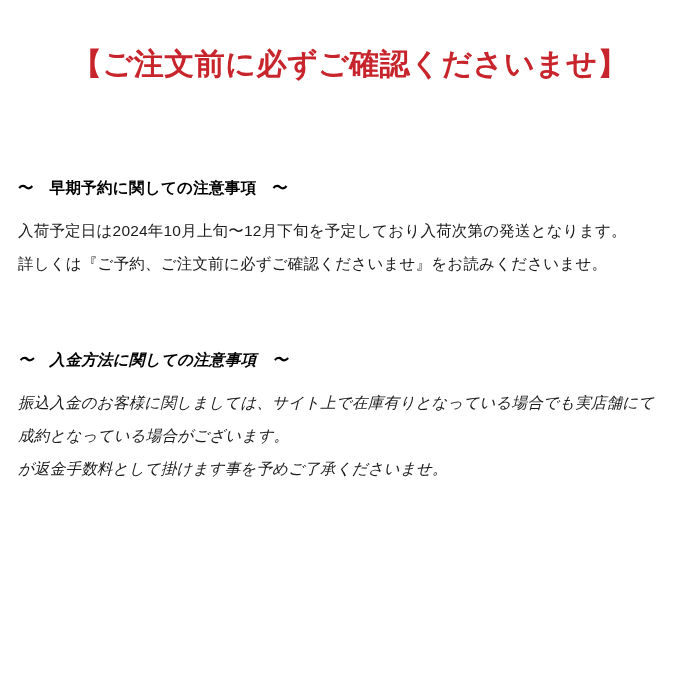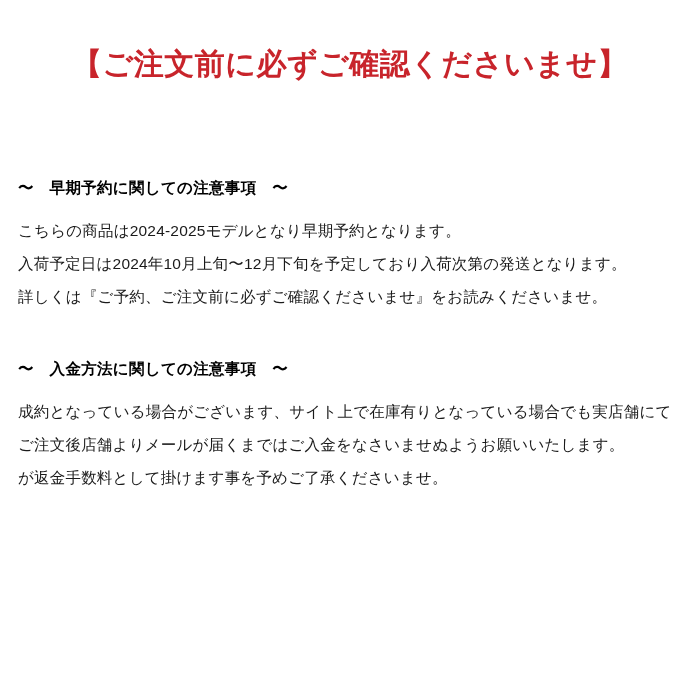--- a/index.html
+++ b/index.html
@@ -31,21 +31,21 @@
     font-weight: bold;
     letter-spacing: 0.5px;
     white-space: nowrap;
   }
   .section {
     position: absolute;
     left: 18px;
     width: 670px;
   }
   .section-early { top: 178px; }
-  .section-payment { top: 359px; }
+  .section-payment { top: 350px; font-style: italic; }
   .section-title {
     font-size: 15.5px;
     font-weight: bold;
     color: #000000;
     margin-bottom: 15px;
     letter-spacing: 0.3px;
   }
   .line {
     font-size: 15.5px;
     line-height: 33px;
@@ -56,25 +56,24 @@
 </style>
 </head>
 <body>
 
 <div class="page">
 
   <div class="headline">【ご注文前に必ずご確認くださいませ】</div>
 
   <div class="section section-early">
     <div class="section-title">〜　早期予約に関しての注意事項　〜</div>
-    <div class="line">こちらの商品は2024-2025モデルとなり早期予約となります。</div>
     <div class="line">入荷予定日は2024年10月上旬〜12月下旬を予定しており入荷次第の発送となります。</div>
     <div class="line">詳しくは『ご予約、ご注文前に必ずご確認くださいませ』をお読みくださいませ。</div>
   </div>
 
   <div class="section section-payment">
     <div class="section-title">〜　入金方法に関しての注意事項　〜</div>
-    <div class="line">成約となっている場合がございます、サイト上で在庫有りとなっている場合でも実店舗にて</div>
-    <div class="line">ご注文後店舗よりメールが届くまではご入金をなさいませぬようお願いいたします。</div>
+    <div class="line">振込入金のお客様に関しましては、サイト上で在庫有りとなっている場合でも実店舗にて</div>
+    <div class="line">成約となっている場合がございます。</div>
     <div class="line">が返金手数料として掛けます事を予めご了承くださいませ。</div>
   </div>
 
 </div>
 
 </body></html>

